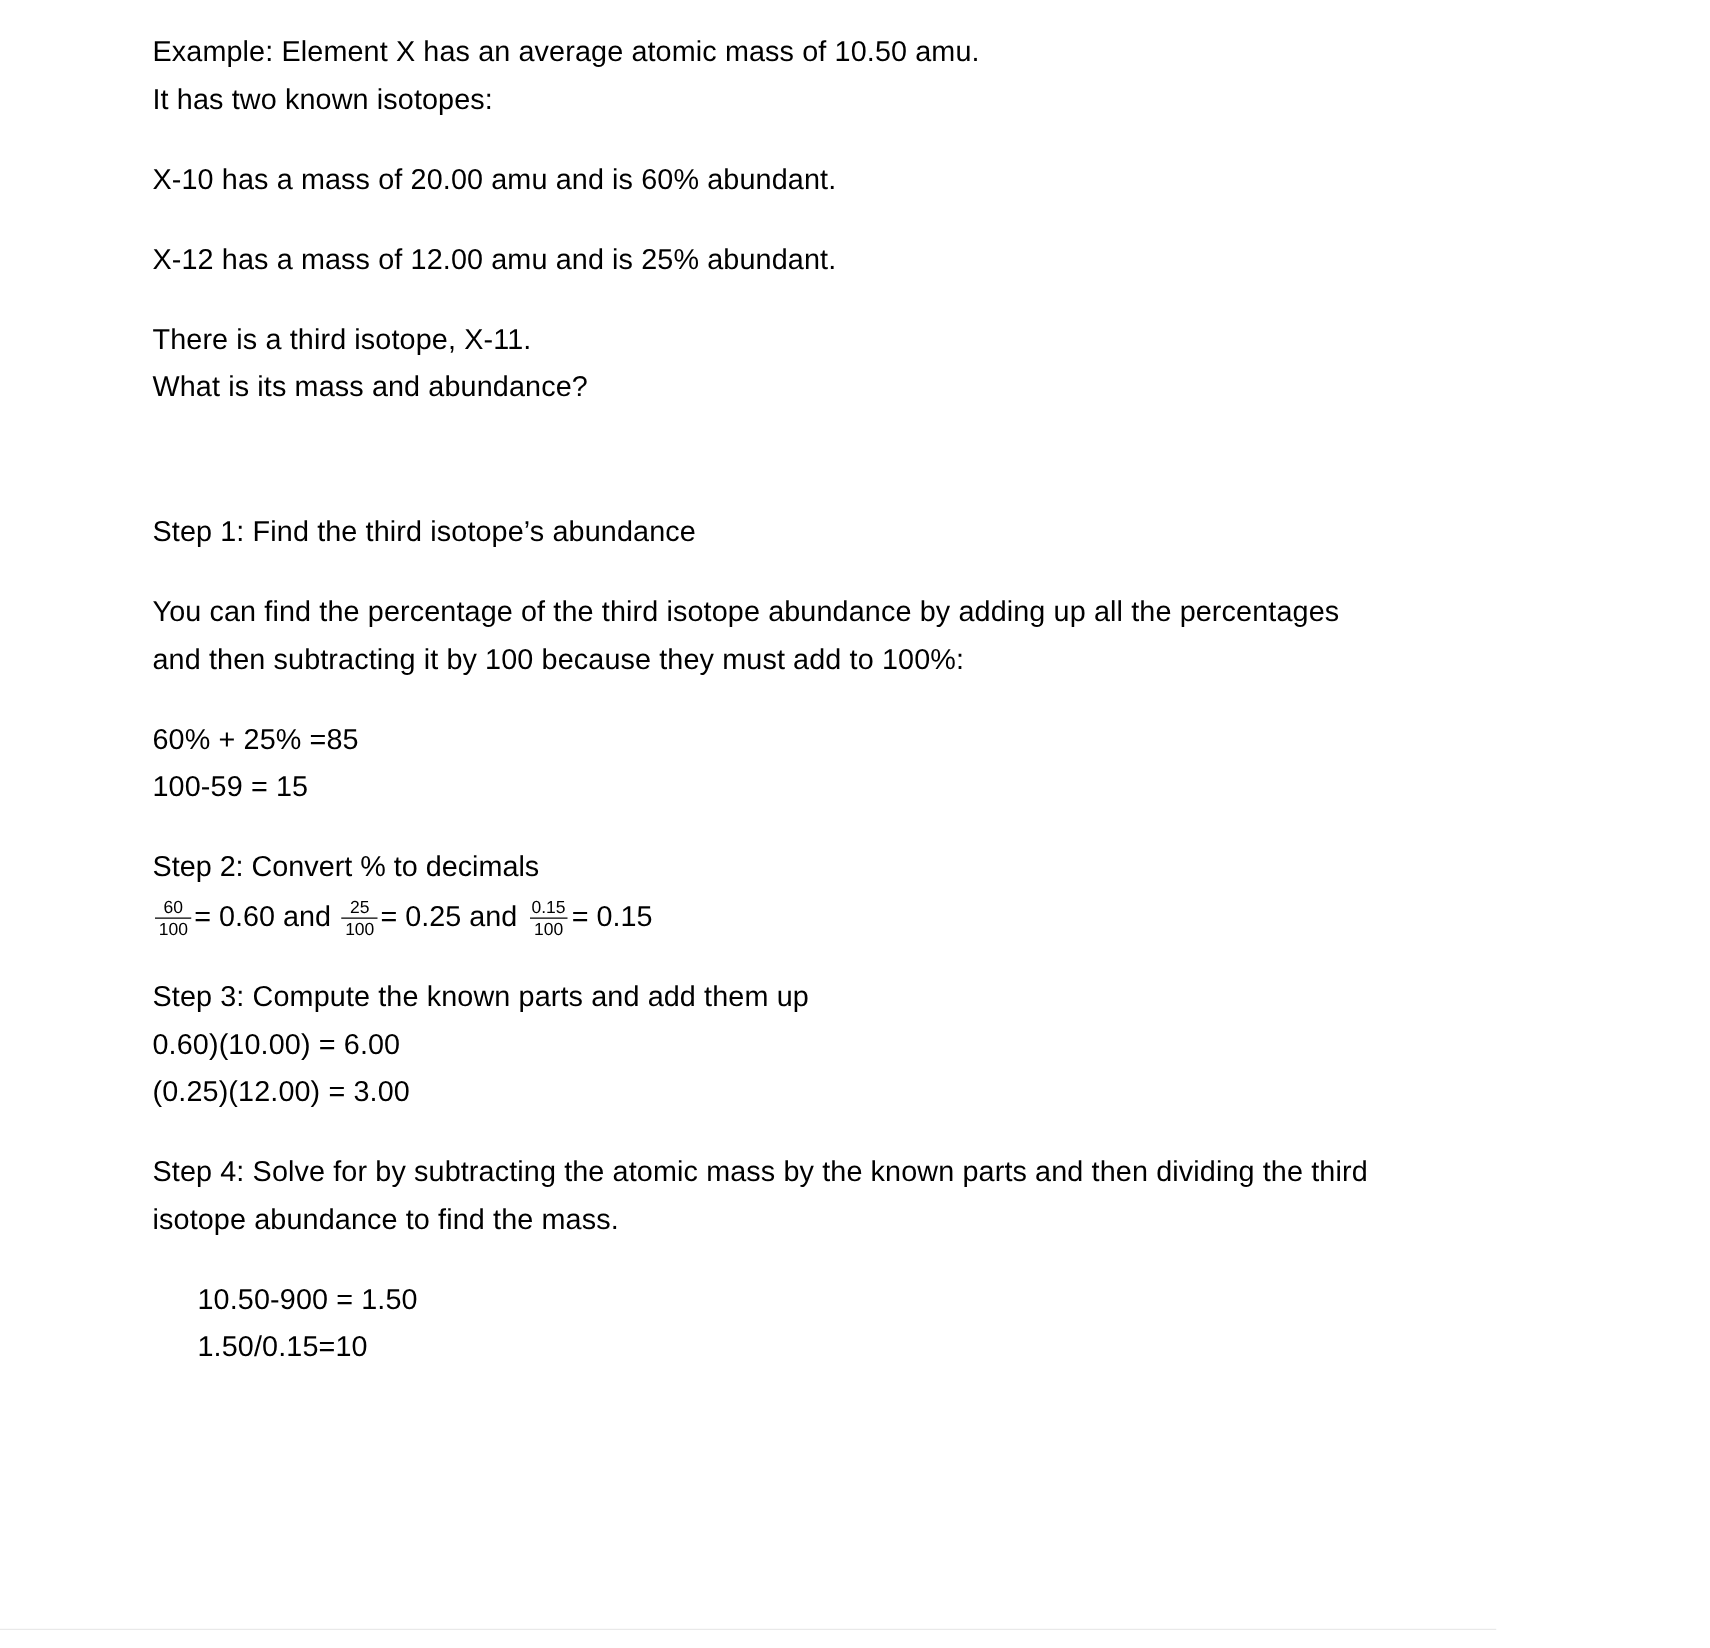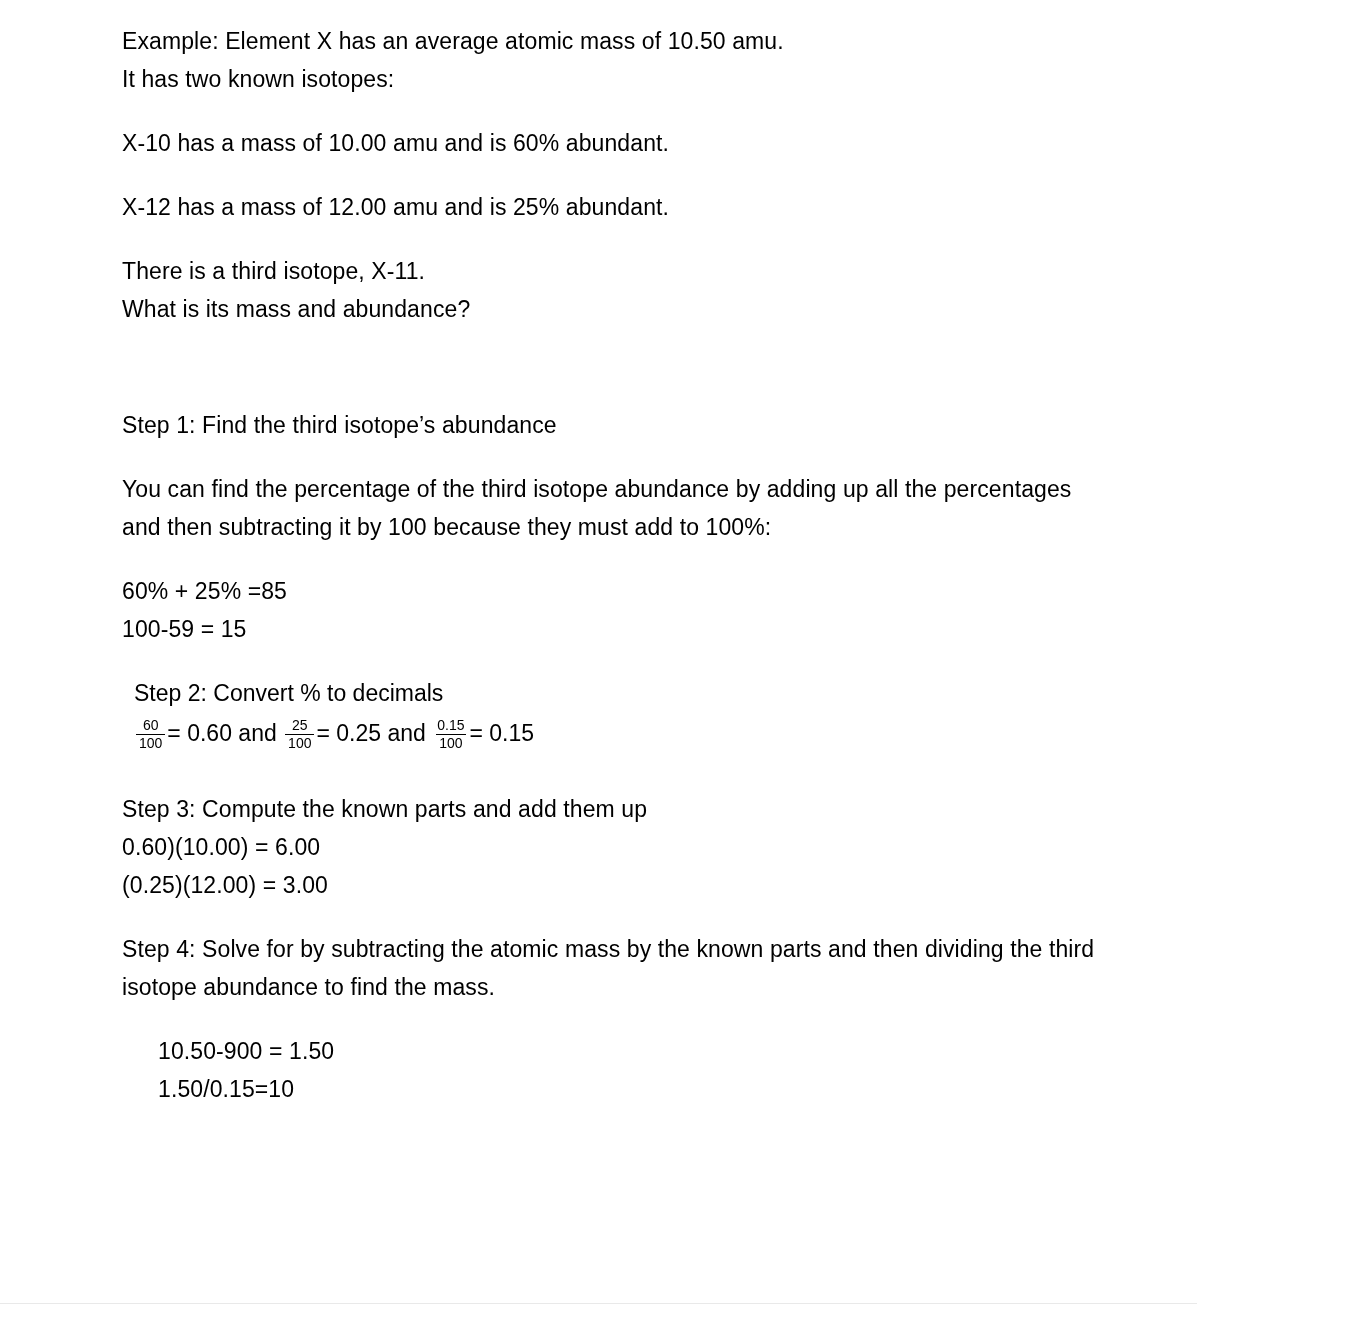--- a/index.html
+++ b/index.html
@@ -37,21 +37,21 @@
   }
   .gap-large {
     height: 52px;
   }
   .gap-small {
     height: 26px;
   }
   .step-block {
     font-size: 23px;
     line-height: 38px;
-    margin: 12px;
+    margin: 0;
     max-width: 1225px;
   }
   
   .frac-row {
     display: flex;
     font-size: 23px;
     line-height: 38px;
     flex-wrap: wrap;
     margin-top: 2px;
   }
@@ -91,21 +91,21 @@
 <body>
 
 <div class="page">
 
   <p class="para">
     <span class="line">Example: Element X has an average atomic mass of 10.50 amu.</span>
     <span class="line">It has two known isotopes:</span>
   </p>
 
   <p class="para">
-    <span class="line">X-10 has a mass of 10.00 amu and is 60% abundant.</span>
+    <span class="line">X-10 has a mass of 20.00 amu and is 60% abundant.</span>
   </p>
 
   <p class="para">
     <span class="line">X-12 has a mass of 12.00 amu and is 25% abundant.</span>
   </p>
 
   <p class="para">
     <span class="line">There is a third isotope, X-11.</span>
     <span class="line">What is its mass and abundance?</span>
   </p>

